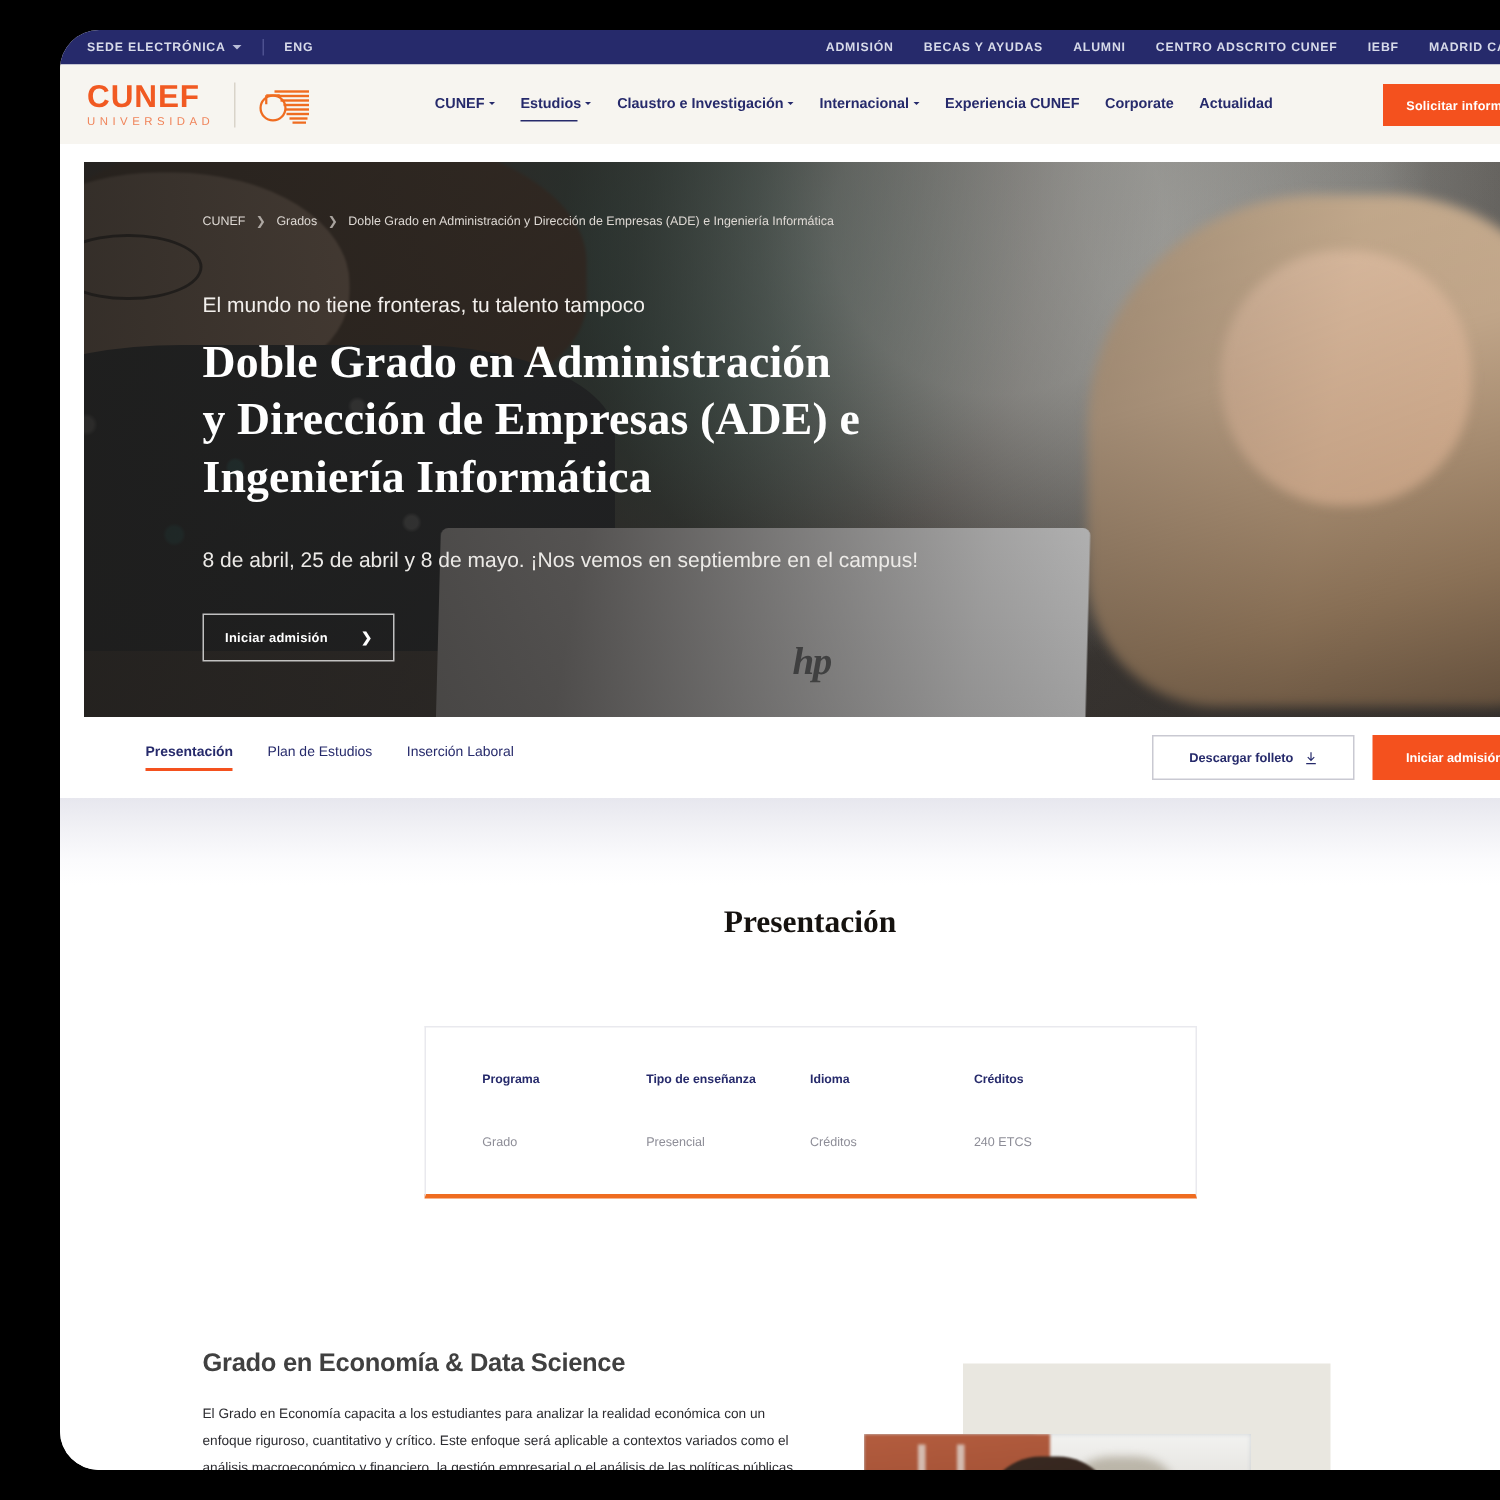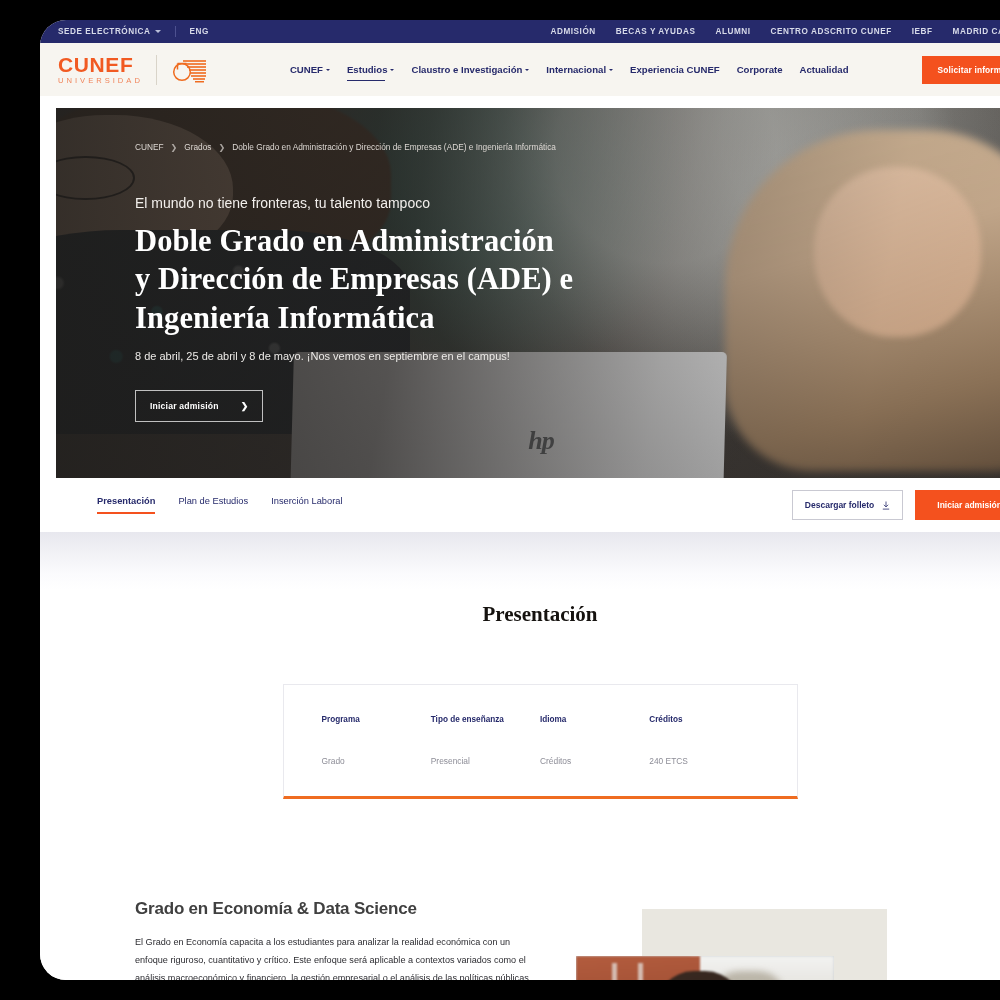--- a/index.html
+++ b/index.html
@@ -190,21 +190,21 @@
     font-size:14px; color:#f2efec; font-weight:400;
   }
   .hero-title {
     margin-top:11px;
     font-family:"Liberation Serif", serif;
     font-size:30.5px; font-weight:bold; line-height:1.26;
     letter-spacing:.1px;
     max-width:440px;
   }
   .hero-dates {
-    margin-top:13px; font-size:11px; color:#eceae7;
+    margin-top:28px; font-size:14px; color:#eceae7;
   }
   .hero-btn {
     margin-top:28px;
     display:inline-flex; align-items:center; gap:22px;
     border:1px solid rgba(255,255,255,.72);
     padding:10px 14px;
     font-size:8.6px; font-weight:bold; color:#fff;
     background:transparent; cursor:pointer;
     letter-spacing:.2px;
   }
@@ -225,21 +225,21 @@
   }
   .tab.active { font-weight:600; }
   .tab.active::after {
     content:""; position:absolute; left:0; right:0; bottom:0;
     height:2px; background:#f4511e;
   }
   .tab-actions { margin-left:auto; display:flex; align-items:center; gap:12px; }
   .btn-outline {
     border:1px solid #c9c9d2; background:#fff; color:#262a6b;
     font-size:8.5px; font-weight:bold;
-    padding:9px 12px; display:inline-flex; align-items:center; gap:8px;
+    padding:9px 24px; display:inline-flex; align-items:center; gap:8px;
     cursor:pointer; white-space:nowrap;
   }
   .btn-solid {
     background:#f4511e; border:none; color:#fff;
     font-size:8.5px; font-weight:bold;
     padding:10px 22px; cursor:pointer; white-space:nowrap;
   }
   .dl-icon { width:8px; height:9px; display:inline-block; }
 
   

